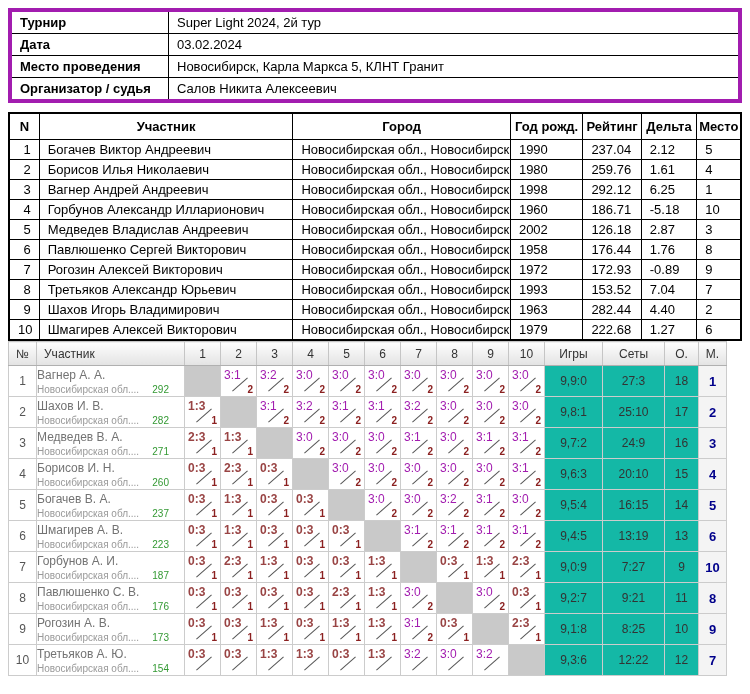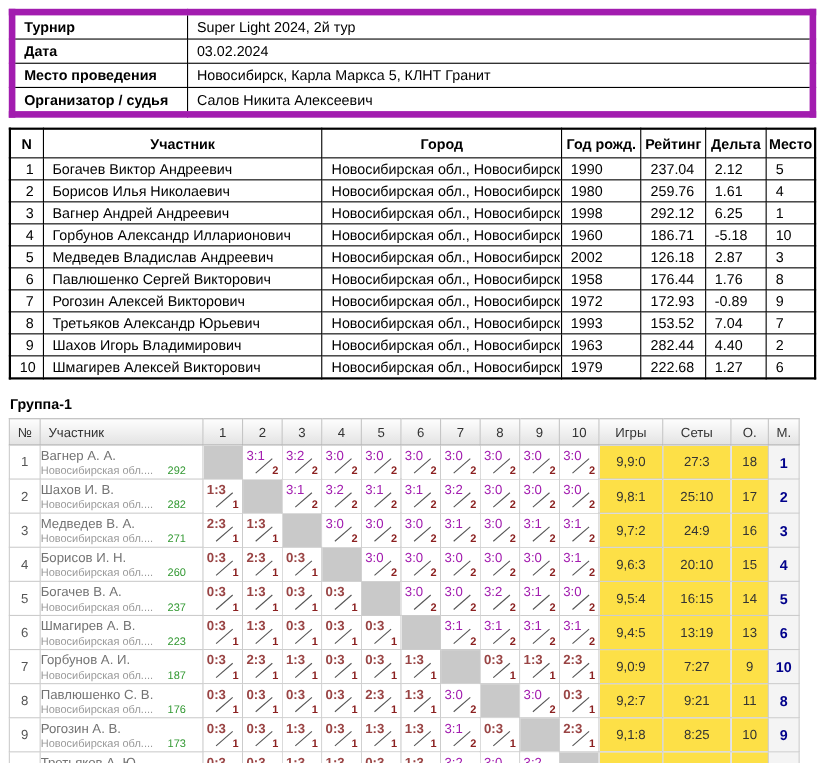--- a/index.html
+++ b/index.html
@@ -2,21 +2,21 @@
 <html><head>
 <meta charset="utf-8">
 <style>
   html,body { margin:0; padding:0; background:#fff; }
   body {
     width:750px; height:694px; box-sizing:border-box; padding:8px;
     font-family:"Liberation Sans", sans-serif; color:#000; overflow:hidden;
   }
 
   
-  .info-table { border-collapse:collapse; width:734px; border:6px solid #a21caf; }
+  .info-table { border-collapse:collapse; width:734px; border:4px solid #a21caf; }
   .info-table td { border:1px solid #000; font-size:13px; padding:2px 8px; height:17px; white-space:nowrap; }
   .info-table td.i-label { font-weight:bold; width:140px; }
 
   
   .p-table { border-collapse:collapse; width:734px; margin-top:9px; border:2px solid #000; table-layout:fixed; }
   .p-table th { border:1px solid #000; font-size:13px; font-weight:bold; padding:5px 2px; background:#fff; }
   .p-table td { border:1px solid #000; font-size:13px; padding:2px 8px; height:15px; white-space:nowrap; overflow:hidden; }
   .col-n { text-align:right; }
   .col-year, .col-rating, .col-delta, .col-place { text-align:left; }
 
@@ -36,21 +36,21 @@
   .g-psub  { display:flex; justify-content:space-between; align-items:baseline; font-size:10px; margin-top:2px; }
   .g-region { color:#999; white-space:nowrap; }
   .g-rating { color:#339933; padding-right:15px; }
   .g-score { position:relative; background:#fff; }
   .g-main  { position:absolute; top:2px; left:3px; font-size:12px; letter-spacing:0px; }
   .win  .g-main { color:#a21caf; font-weight:normal; }
   .loss .g-main { color:#994444; font-weight:bold; }
   .g-sub   { position:absolute; bottom:1px; right:3px; font-size:10px; font-weight:bold; color:#8B2020; }
   .g-slash { position:absolute; left:9px; top:18px; width:20px; height:1px; background:#555; transform:rotate(-41deg); }
   .g-self  { background:#C9C9C9; }
-  .g-games, .g-sets, .g-points { background:#fde047; text-align:center; font-size:12px; color:#333; }
+  .g-games, .g-sets, .g-points { background:#14b8a6; text-align:center; font-size:12px; color:#333; }
   .g-place { background:#f4f4f4; text-align:center; font-size:13px; font-weight:bold; color:#00008B; }
 </style>
 </head>
 <body>
 
 <div class="page">
 
   <table class="info-table">
     <tbody id="info-body">
         <tr>
@@ -180,21 +180,20 @@
           <td class="col-name">Шмагирев Алексей Викторович</td>
           <td class="col-city">Новосибирская обл., Новосибирск</td>
           <td class="col-year">1979</td>
           <td class="col-rating">222.68</td>
           <td class="col-delta">1.27</td>
           <td class="col-place">6</td>
         </tr>
       </tbody>
   </table>
 
-  <div class="group-title">Группа-1</div>
 
   <table class="g-table">
     <colgroup>
       <col style="width:28px">
         <col style="width:148px">
       <col style="width:36px">
         <col style="width:36px">
         <col style="width:36px">
         <col style="width:36px">
         <col style="width:36px">

